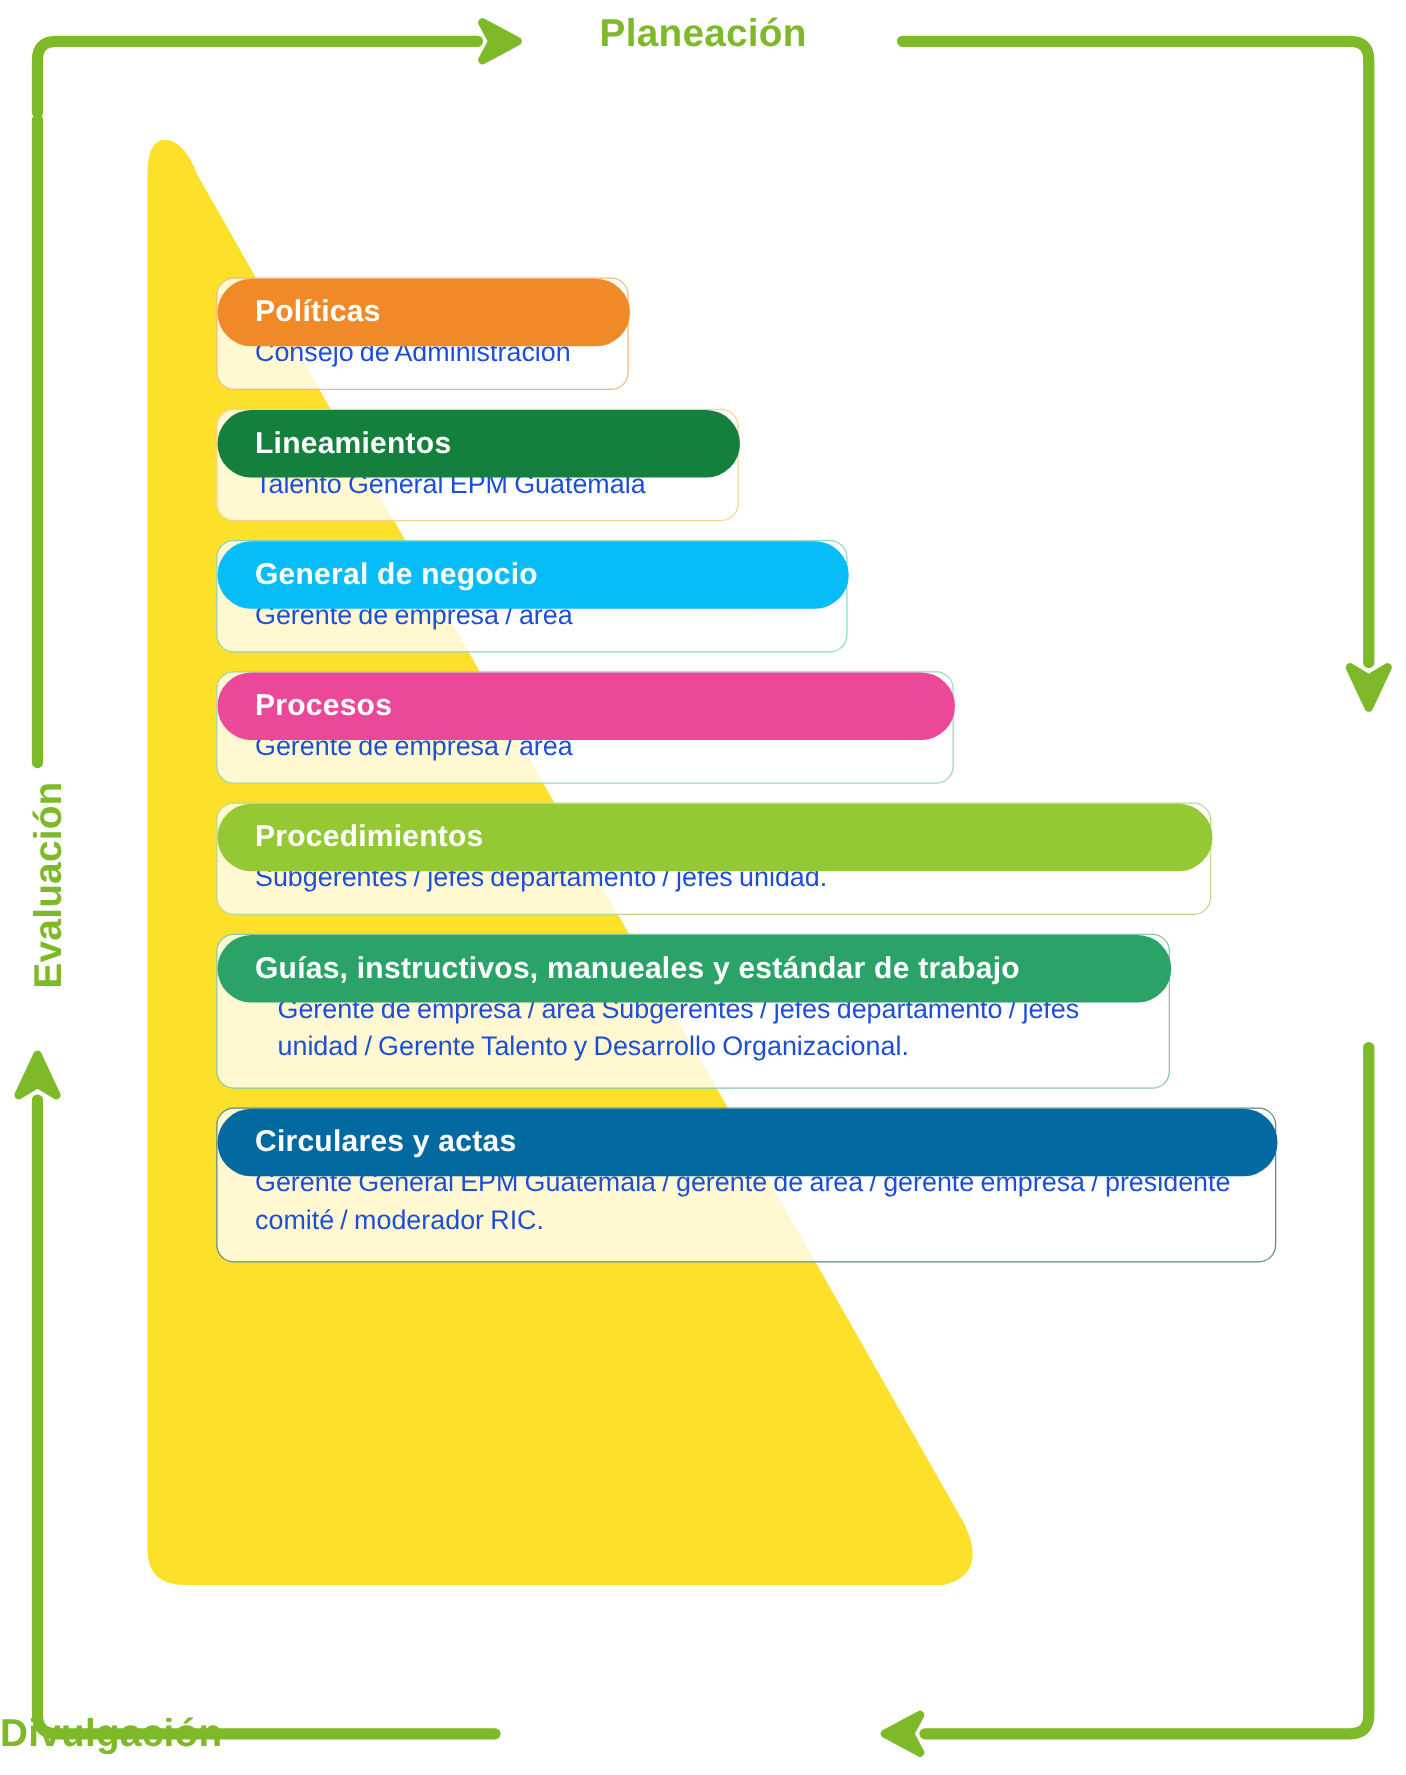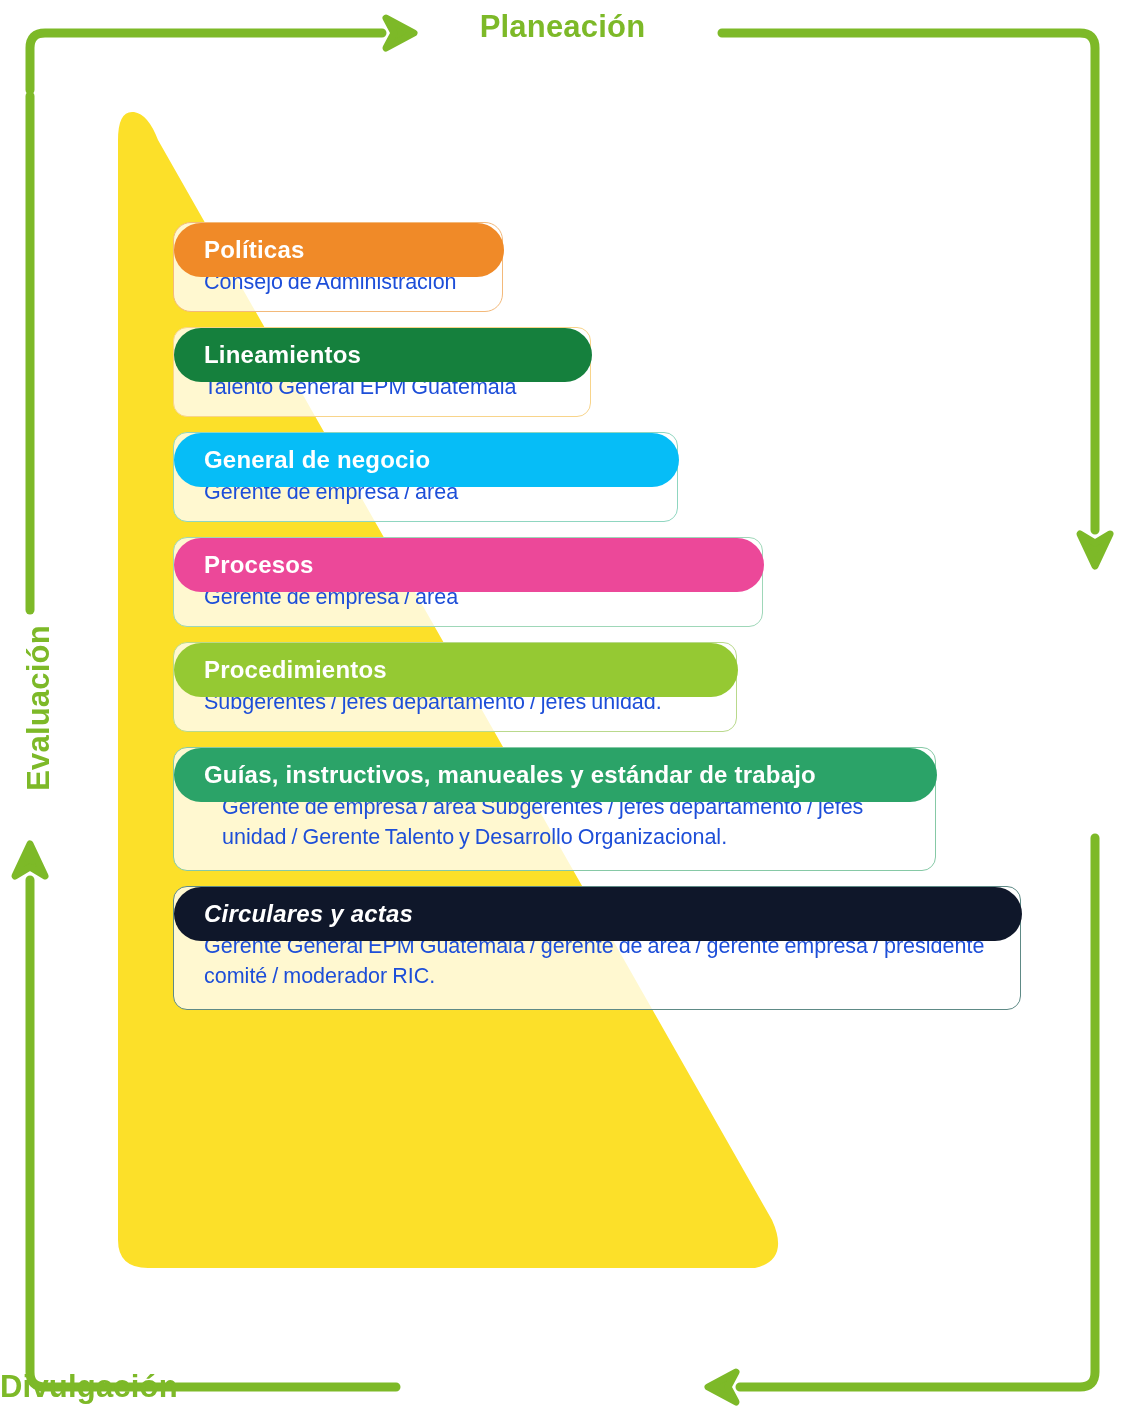--- a/index.html
+++ b/index.html
@@ -112,21 +112,21 @@
     letter-spacing: .2px;
     white-space: nowrap;
     z-index: 2;
   }
 
   
   .r0 .row-head, .r0 .row-body { width: 330px; }
   .r1 .row-head, .r1 .row-body { width: 418px; }
   .r2 .row-head, .r2 .row-body { width: 505px; }
   .r3 .row-head, .r3 .row-body { width: 590px; }
-  .r4 .row-head, .r4 .row-body { width: 564px; }
+  .r4 .row-head, .r4 .row-body { width: 796px; }
   .r5 .row-head, .r5 .row-body { width: 763px; }
   .r6 .row-head, .r6 .row-body { width: 848px; }
 
   .r5 .row-body, .r6 .row-body { padding-bottom: 18px; }
 </style>
 </head>
 <body>
 
 <div id="stage">
 
@@ -148,21 +148,21 @@
   </svg>
 
   <svg id="yellow-wedge" viewBox="0 0 700 1185" preserveAspectRatio="none">
     <path d="M 18 40 Q 18 10 34 12 Q 48 14 58 40 L 672 1120
              Q 690 1160 655 1168 L 48 1168 Q 18 1168 18 1140 Z" fill="#FCE029"></path>
   </svg>
 
   <div id="pyramid">
 
     <div class="row r0">
-      <div class="row-body" style="border-color:#F3B97A;border-radius:18px;">
+      <div class="row-body" style="border-color:#F3B97A;">
         <div class="row-head" style="background:#F08A28;">
           <span>Políticas</span>
         </div>
         <p class="row-owner">Consejo de Administración</p>
       </div>
     </div>
 
     <div class="row r1">
       <div class="row-body" style="border-color:#F8D48A;">
         <div class="row-head" style="background:#15803d;">
@@ -203,21 +203,21 @@
       <div class="row-body" style="border-color:#86C9A6;padding-left:48px;">
         <div class="row-head" style="background:#2BA368;">
           <span>Guías, instructivos, manueales y estándar de trabajo</span>
         </div>
         <p class="row-owner">Gerente de empresa / área Subgerentes / jefes departamento / jefes unidad / Gerente Talento y Desarrollo Organizacional.</p>
       </div>
     </div>
 
     <div class="row r6">
       <div class="row-body" style="border-color:#5E8A86;">
-        <div class="row-head" style="background:#0f172a;font-style:italic;">
+        <div class="row-head" style="background:#0369a1;">
           <span>Circulares y actas</span>
         </div>
         <p class="row-owner">Gerente General EPM Guatemala / gerente de área / gerente empresa / presidente comité / moderador RIC.</p>
       </div>
     </div>
 
   </div>
 
   <div class="cycle-label" id="label-planeacion">Planeación</div>
   <div class="cycle-label" id="label-divulgacion">Divulgación</div>

